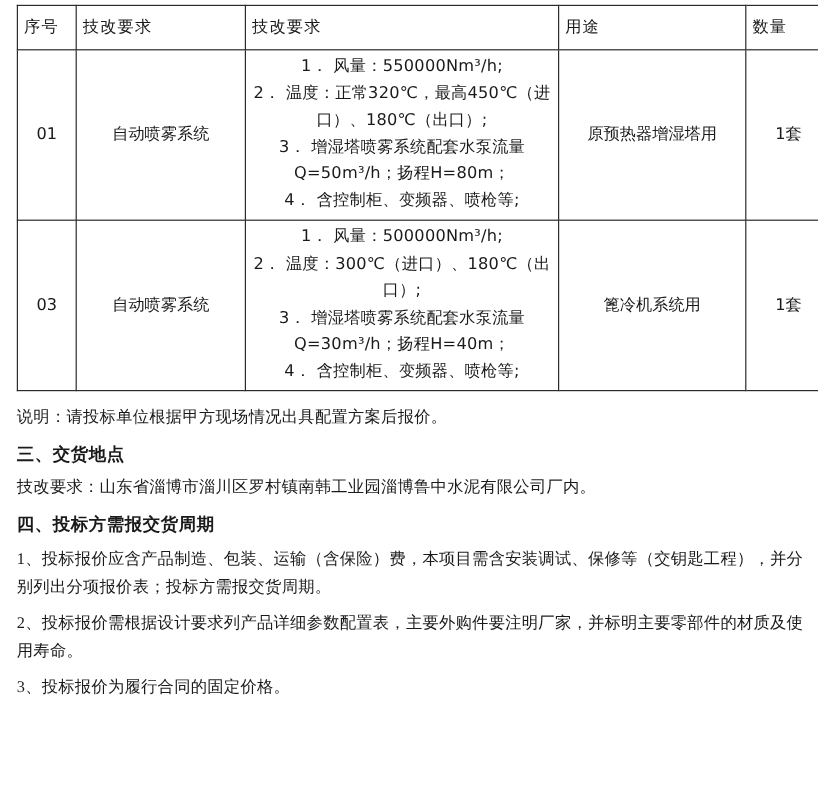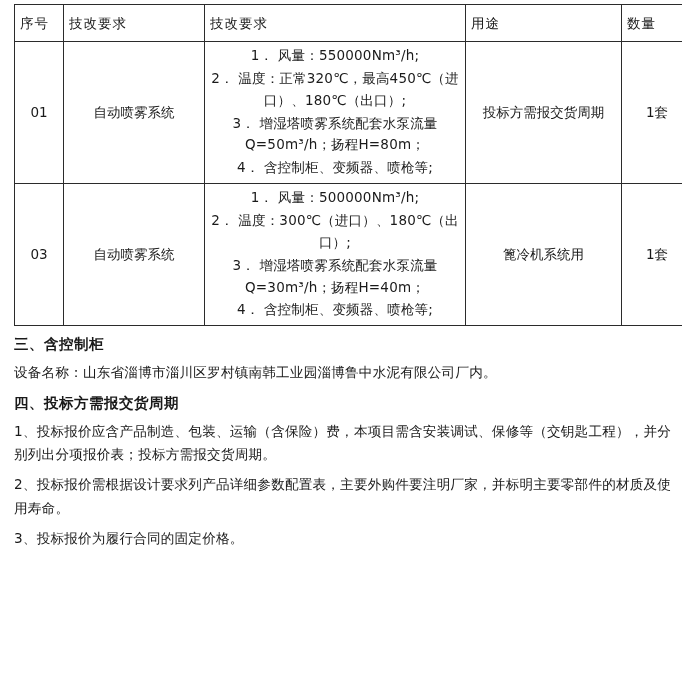--- a/index.html
+++ b/index.html
@@ -67,21 +67,21 @@
     font-size: 14.5px;
     margin-top: 9px;
     letter-spacing: 0.5px;
   }
   .para {
     font-size: 13.6px;
     margin-top: 7px;
     line-height: 1.72;
     letter-spacing: 0.2px;
   }
-  .sub { font-size: 13.6px; line-height: 1.72; letter-spacing: 0.2px; }
+  .sub { font-size: 13.6px; line-height: 1.72; letter-spacing: 0.2px; font-family: Liberation Serif, serif; }
   .block-list { margin: 0; padding: 0; }
   .block-list div { margin-top: 7px; }
 </style>
 </head>
 <body>
 
 <div class="page">
 
   <table class="spec">
     <thead>
@@ -98,43 +98,44 @@
         <td class="col-no">01</td>
         <td class="col-name">自动喷雾系统</td>
         <td class="col-req">
           <ul class="req-list">
             <li>1． 风量：550000Nm³/h;</li>
             <li>2． 温度：正常320℃，最高450℃（进口）、180℃（出口）;</li>
             <li>3． 增湿塔喷雾系统配套水泵流量Q=50m³/h；扬程H=80m；</li>
             <li>4． 含控制柜、变频器、喷枪等;</li>
           </ul>
         </td>
-        <td class="col-use">投标方需报交货周期</td>
+        <td class="col-use">原预热器增湿塔用</td>
         <td class="col-qty">1套</td>
       </tr>
       <tr>
         <td class="col-no">03</td>
         <td class="col-name">自动喷雾系统</td>
         <td class="col-req">
           <ul class="req-list">
             <li>1． 风量：500000Nm³/h;</li>
             <li>2． 温度：300℃（进口）、180℃（出口）;</li>
             <li>3． 增湿塔喷雾系统配套水泵流量Q=30m³/h；扬程H=40m；</li>
             <li>4． 含控制柜、变频器、喷枪等;</li>
           </ul>
         </td>
         <td class="col-use">篦冷机系统用</td>
         <td class="col-qty">1套</td>
       </tr>
     </tbody>
   </table>
 
+  <div class="note">说明：请投标单位根据甲方现场情况出具配置方案后报价。</div>
 
-  <div class="heading">三、含控制柜</div>
-  <div class="para">设备名称：山东省淄博市淄川区罗村镇南韩工业园淄博鲁中水泥有限公司厂内。</div>
+  <div class="heading">三、交货地点</div>
+  <div class="para">技改要求：山东省淄博市淄川区罗村镇南韩工业园淄博鲁中水泥有限公司厂内。</div>
 
   <div class="heading">四、投标方需报交货周期</div>
   <div class="block-list">
     <div class="sub">1、投标报价应含产品制造、包装、运输（含保险）费，本项目需含安装调试、保修等（交钥匙工程），并分别列出分项报价表；投标方需报交货周期。</div>
     <div class="sub">2、投标报价需根据设计要求列产品详细参数配置表，主要外购件要注明厂家，并标明主要零部件的材质及使用寿命。</div>
     <div class="sub">3、投标报价为履行合同的固定价格。</div>
   </div>
 
 </div>
 

